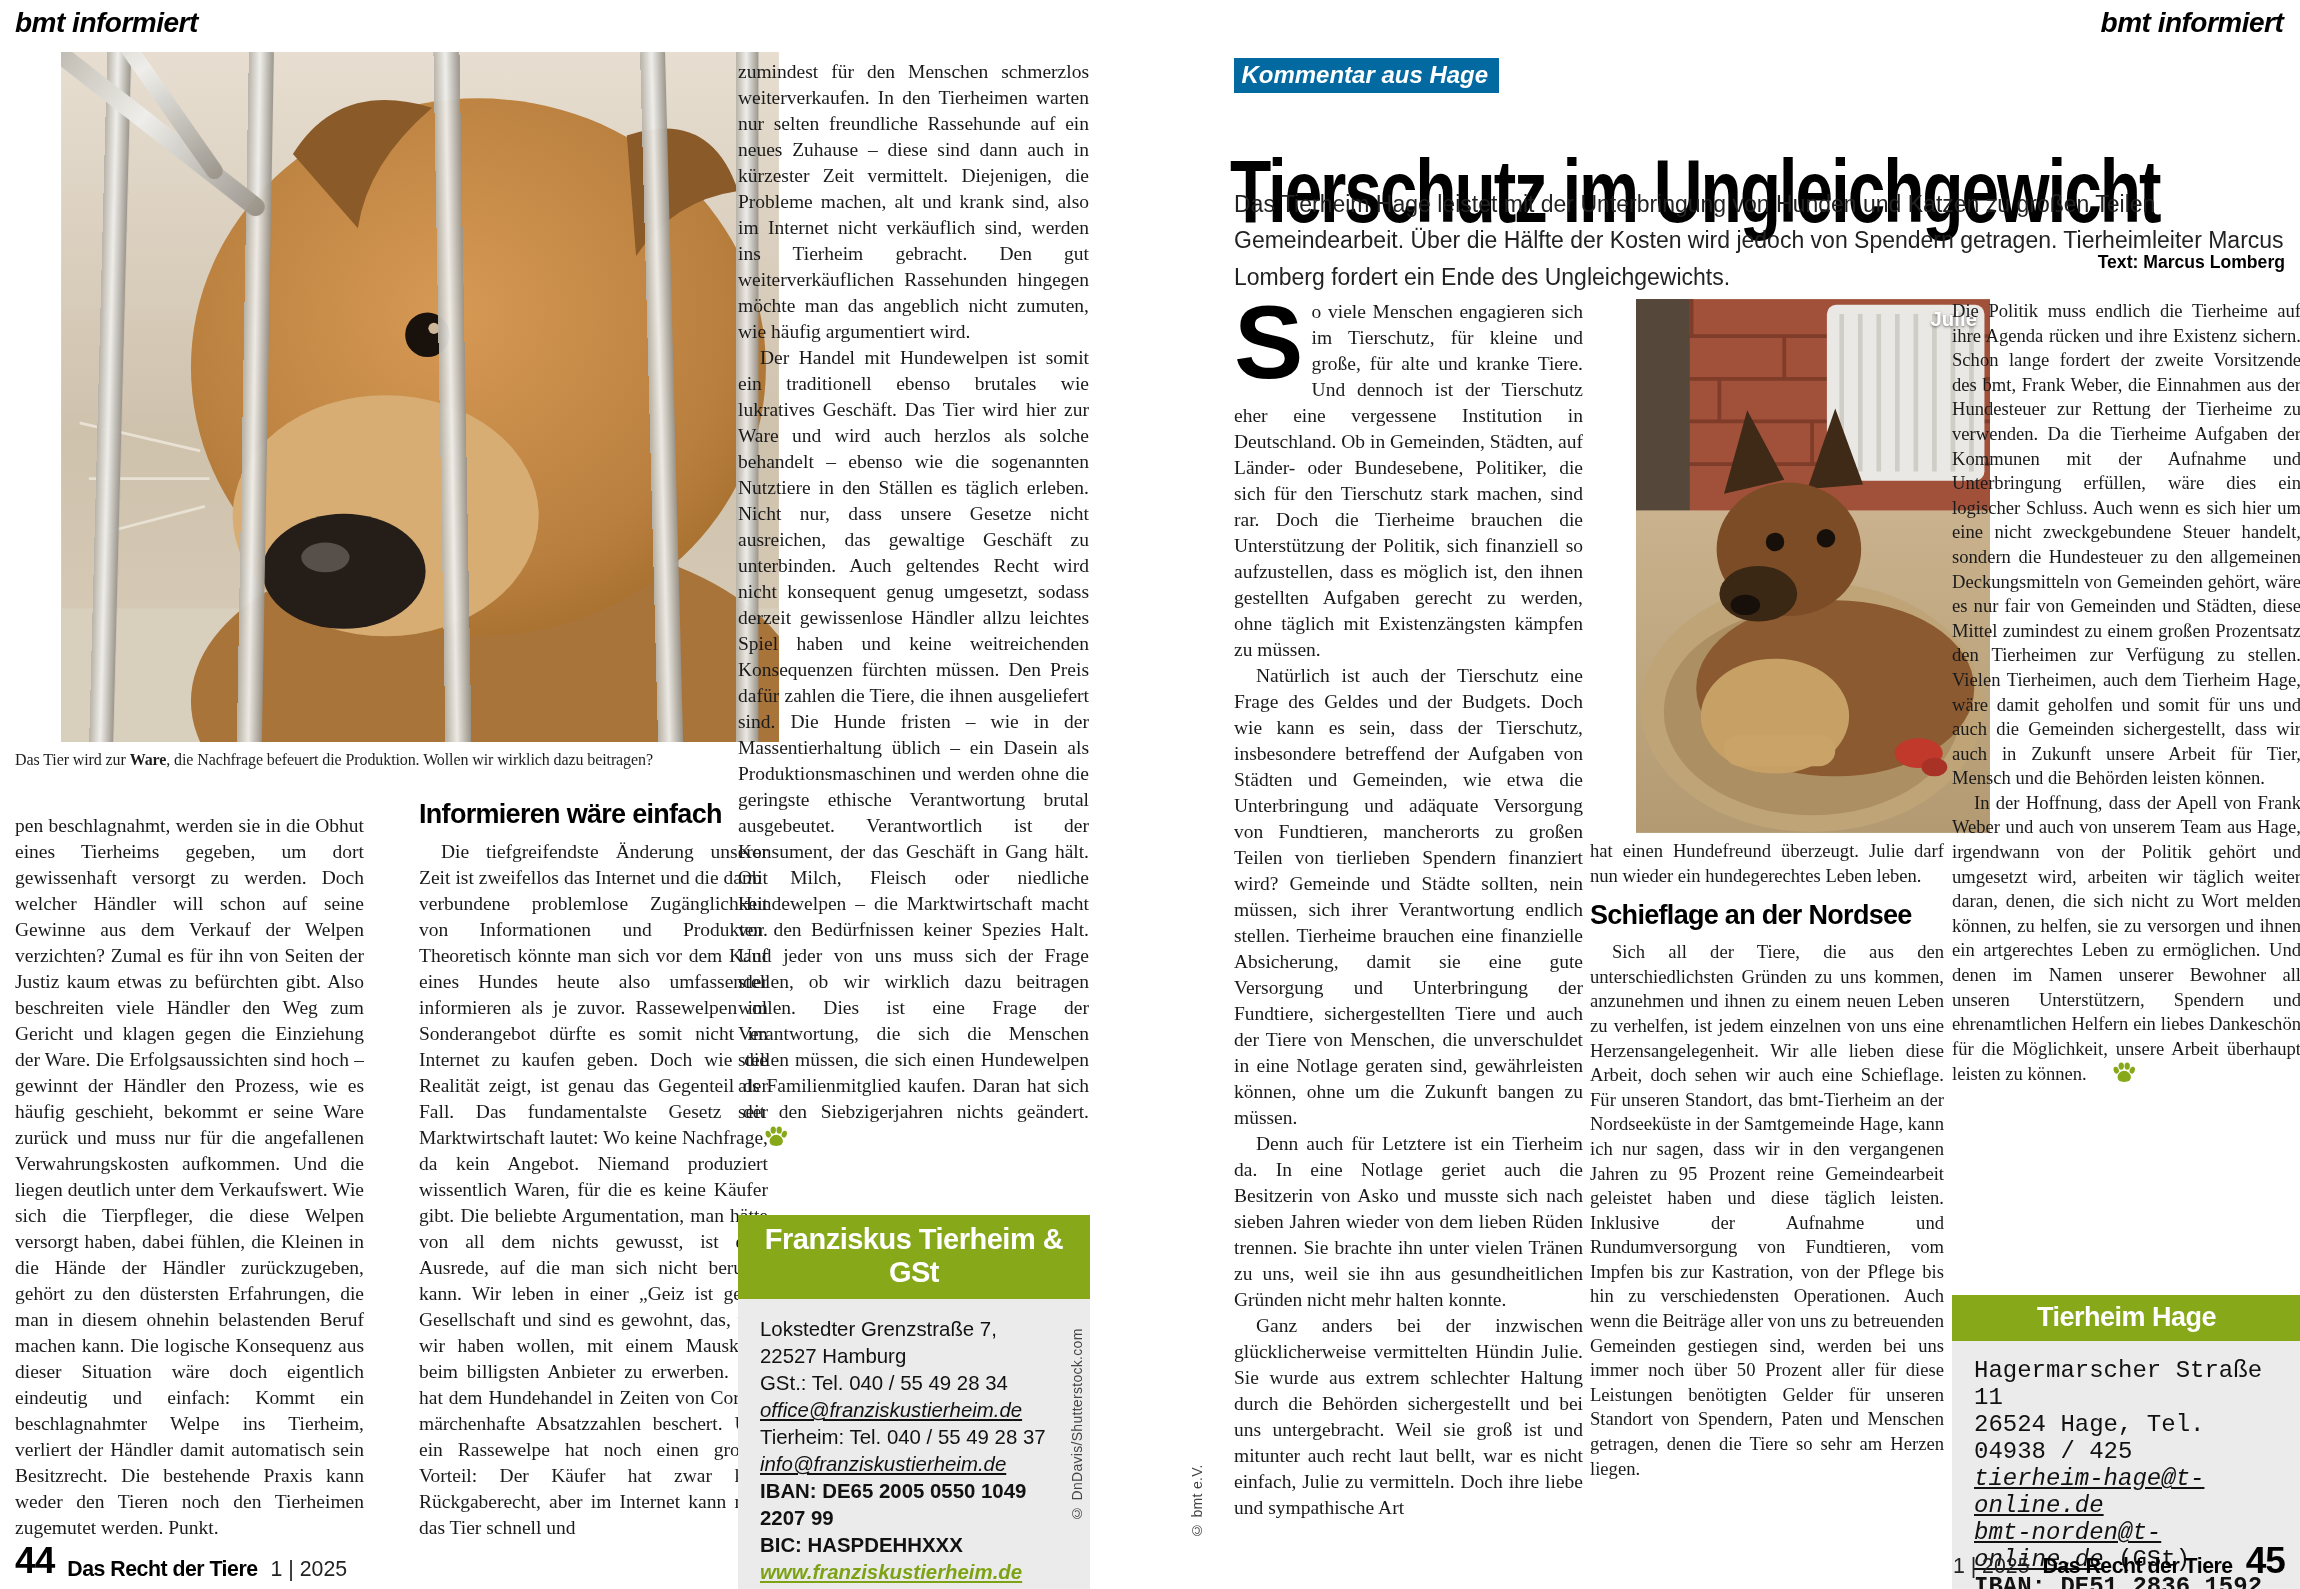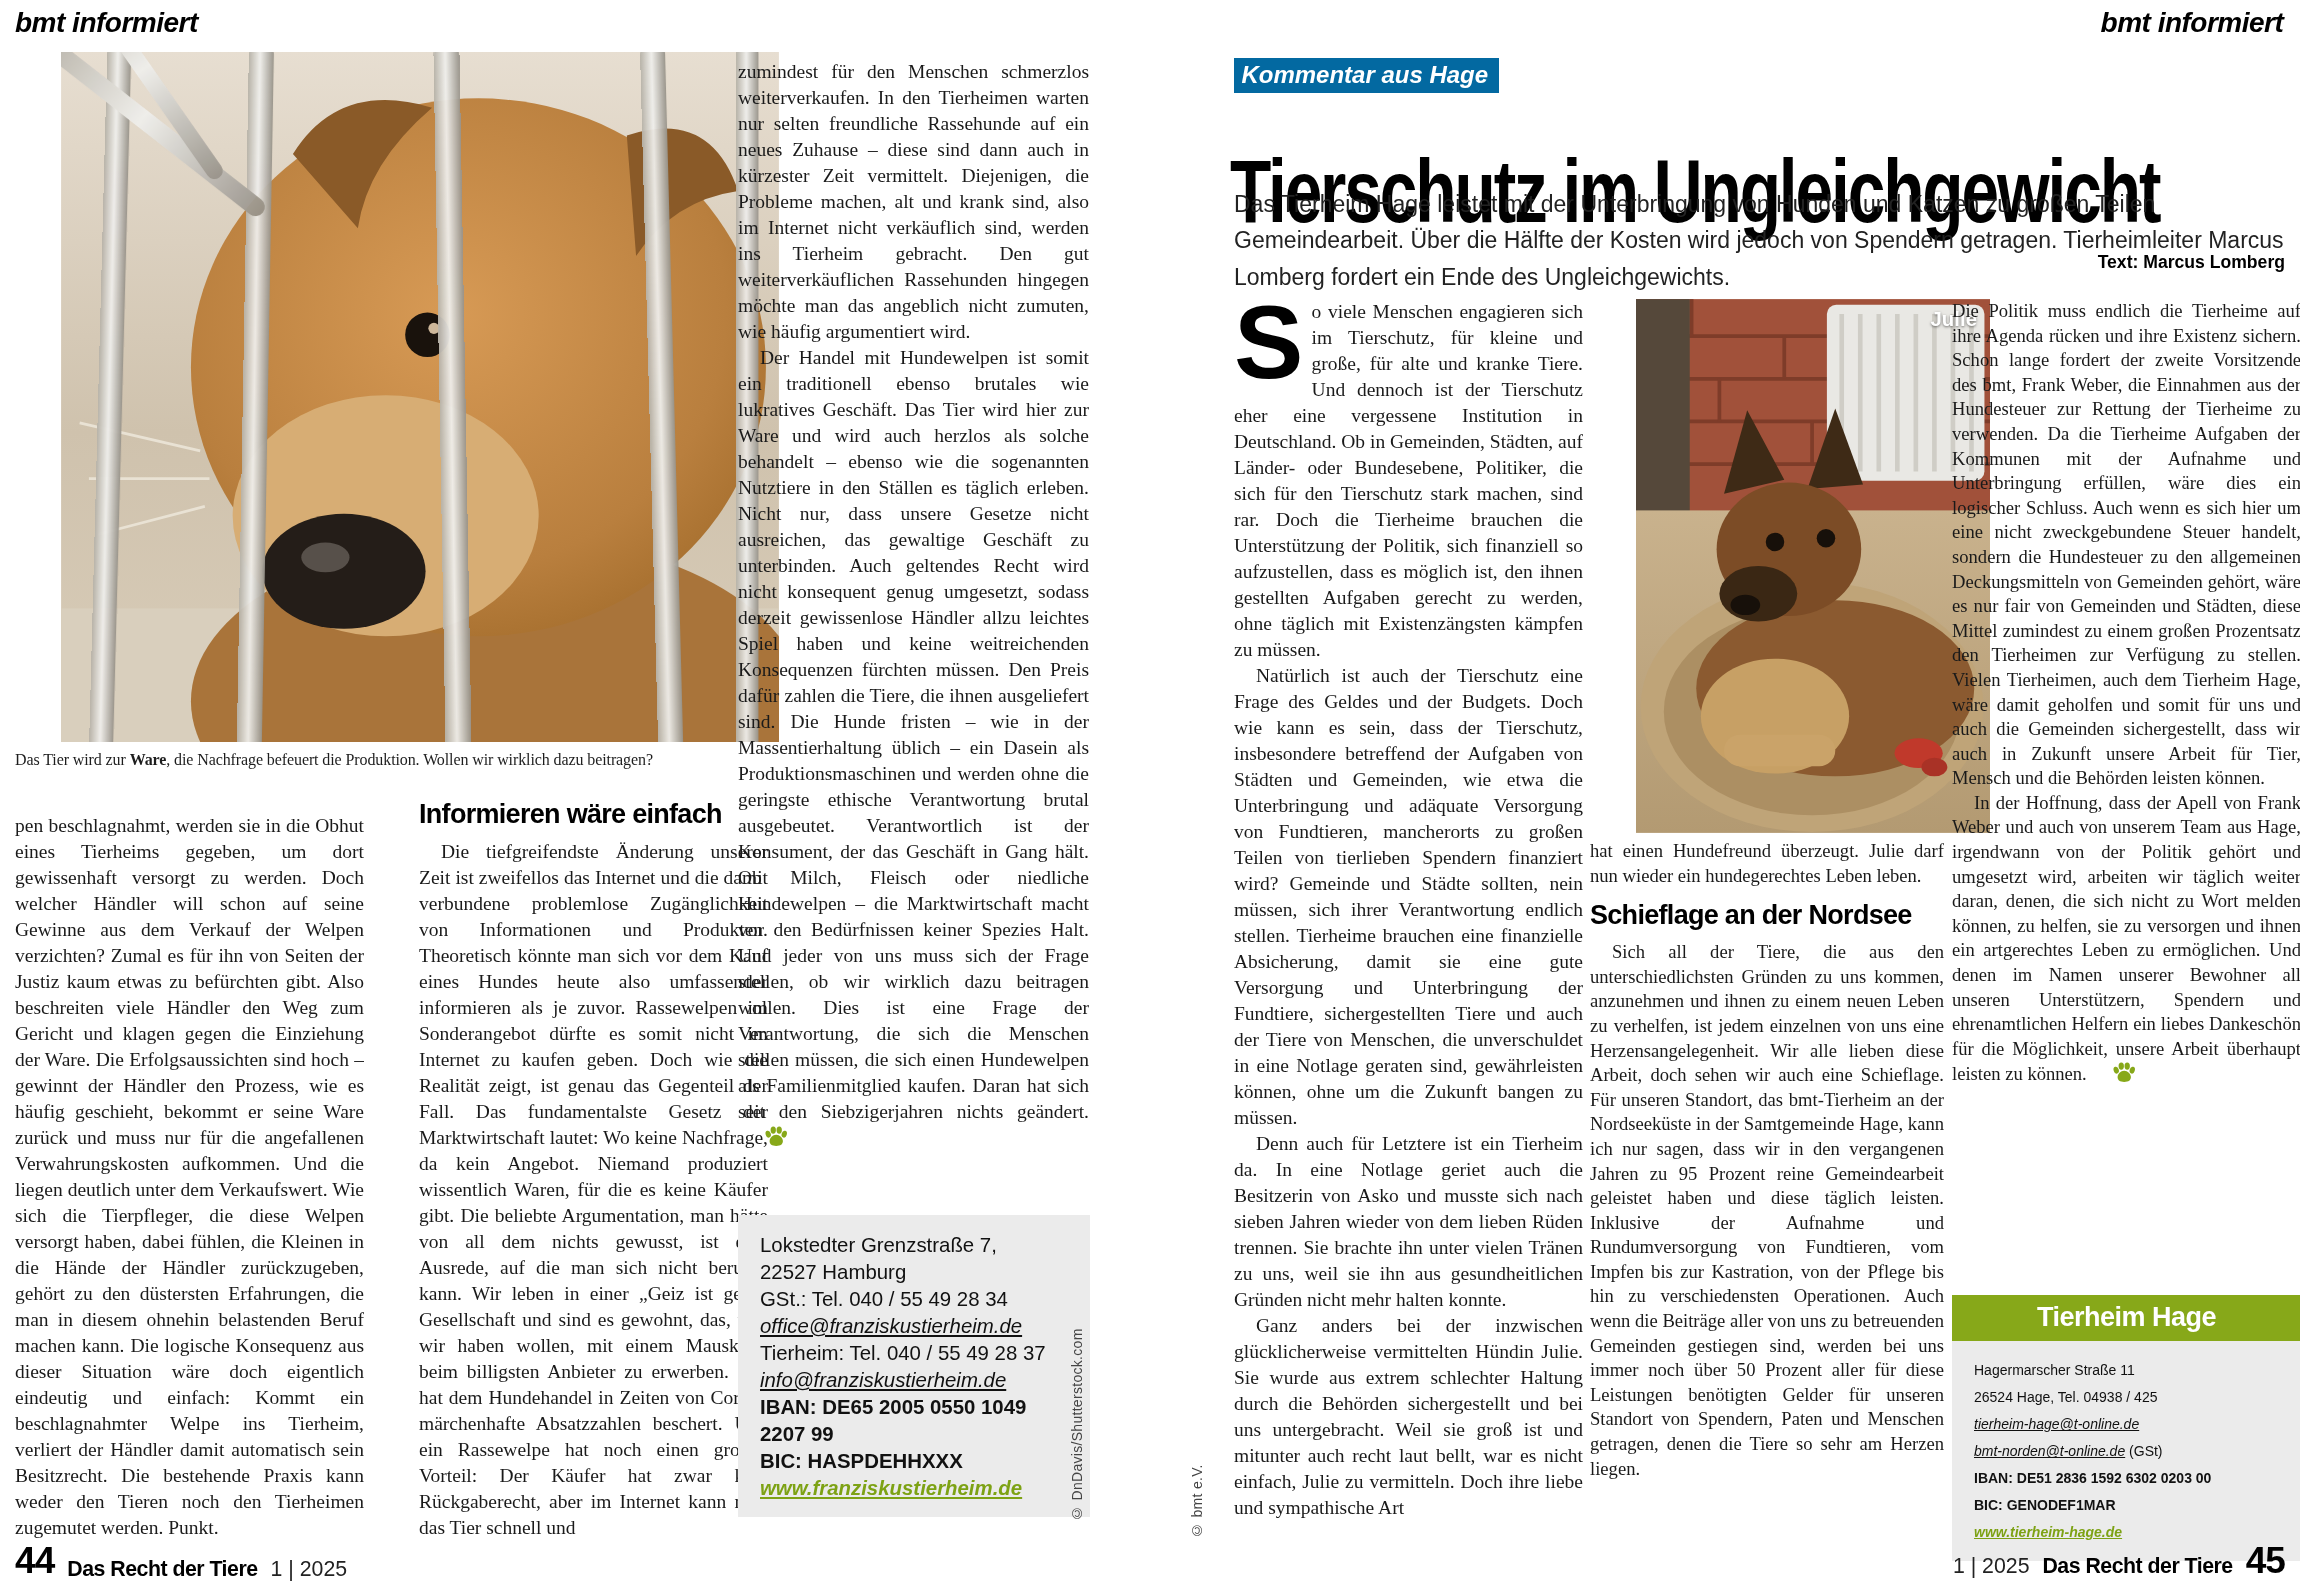--- a/index.html
+++ b/index.html
@@ -51,21 +51,21 @@
           font-weight:800;font-size:17.6px;color:#000;}
   
   .infobox{position:absolute;font-family:"Liberation Sans",sans-serif;}
   .box-left{left:738px;top:1215px;width:352px;}
   .box-right{left:1952px;top:1274px;width:349px;}
   .ib-head{background:#87a819;color:#fff;font-weight:800;text-align:center;
            font-size:29px;letter-spacing:-0.5px;padding:8.3px 0 10.2px 0;}
   .box-right .ib-head{font-size:27px;padding:6.5px 0 8.3px 0;margin-top:21px;}
   .ib-body{background:#ebebeb;padding:16.7px 16.7px 15px 22px;}
   .ib-line{font-size:20.4px;line-height:27px;color:#111;}
-  .box-right .ib-line{font-size:14px;}
+  .box-right .ib-line{font-size:24px;font-family:Liberation Mono, monospace;}
   .ib-email .ib-text{font-style:italic;text-decoration:underline;}
   .ib-bold{font-weight:800;}
   .ib-link .ib-text{font-style:italic;font-weight:700;color:#7da214;text-decoration:underline;}
   .ib-suffix{font-style:normal;text-decoration:none;}
   
   .paw{display:inline-block;vertical-align:-2.8px;margin-left:3.7px;}
   
   .vcredit{position:absolute;writing-mode:vertical-rl;transform:rotate(180deg);
            font-family:"Liberation Sans",sans-serif;font-size:14px;color:#444;letter-spacing:0.3px;}
   .vc-left{left:1069px;top:1326px;height:195px;}
@@ -155,20 +155,21 @@
               <ellipse cx="4.5" cy="10" rx="2.8" ry="3.8" transform="rotate(-18 4.5 10)"></ellipse>
               <ellipse cx="10" cy="5.5" rx="2.9" ry="4"></ellipse>
               <ellipse cx="16.5" cy="5.5" rx="2.9" ry="4"></ellipse>
               <ellipse cx="22" cy="10" rx="2.8" ry="3.8" transform="rotate(18 22 10)"></ellipse>
               <path d="M13.2 10.5 C17 10.5 20.5 14 20.5 17.5 C20.5 21 18 22.8 13.2 22.8 C8.4 22.8 6 21 6 17.5 C6 14 9.4 10.5 13.2 10.5 Z"></path>
             </g>
           </svg></span></p>
   </div>
 
   <div class="infobox box-left">
+    <div class="ib-head">Franziskus Tierheim &amp; GSt</div>
     <div class="ib-body">
         <div class="ib-line ib-normal"><span class="ib-text">Lokstedter Grenzstraße 7,</span></div>
         <div class="ib-line ib-normal"><span class="ib-text">22527 Hamburg</span></div>
         <div class="ib-line ib-normal"><span class="ib-text">GSt.: Tel. 040 / 55 49 28 34</span></div>
         <div class="ib-line ib-email"><span class="ib-text">office@franziskustierheim.de</span></div>
         <div class="ib-line ib-normal"><span class="ib-text">Tierheim: Tel. 040 / 55 49 28 37</span></div>
         <div class="ib-line ib-email"><span class="ib-text">info@franziskustierheim.de</span></div>
         <div class="ib-line ib-bold"><span class="ib-text">IBAN: DE65 2005 0550 1049 2207 99</span></div>
         <div class="ib-line ib-bold"><span class="ib-text">BIC: HASPDEHHXXX</span></div>
         <div class="ib-line ib-link"><span class="ib-text">www.franziskustierheim.de</span></div>

